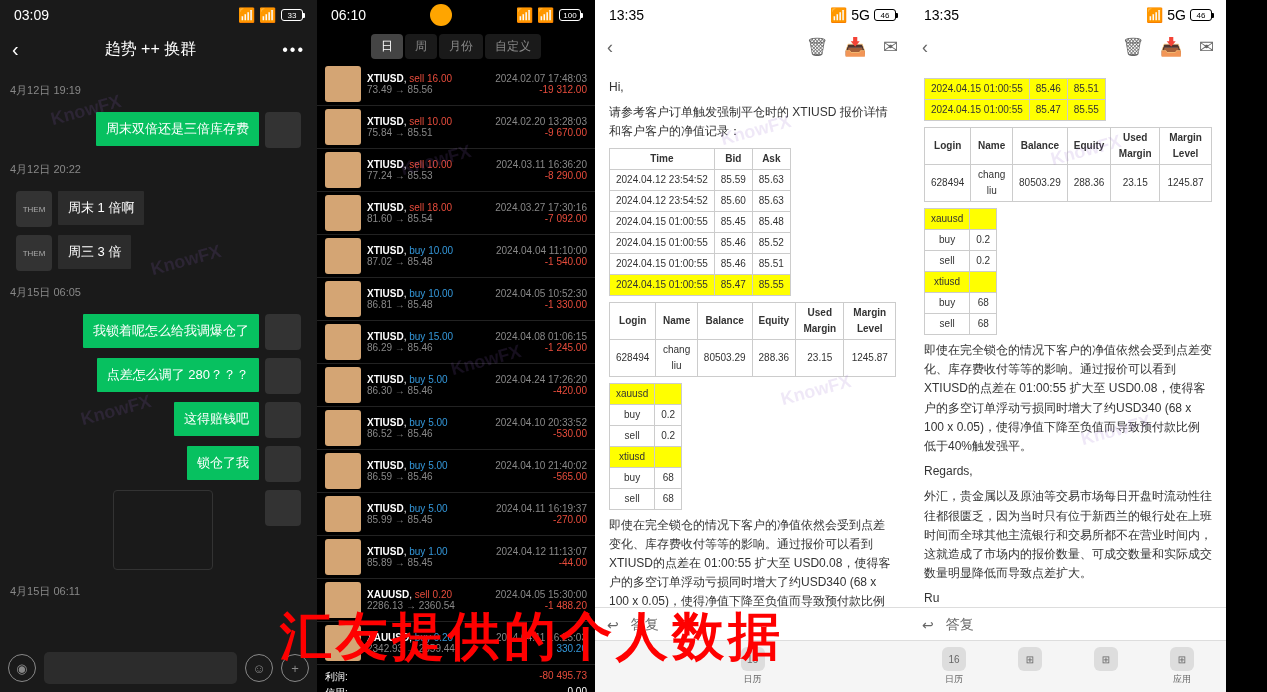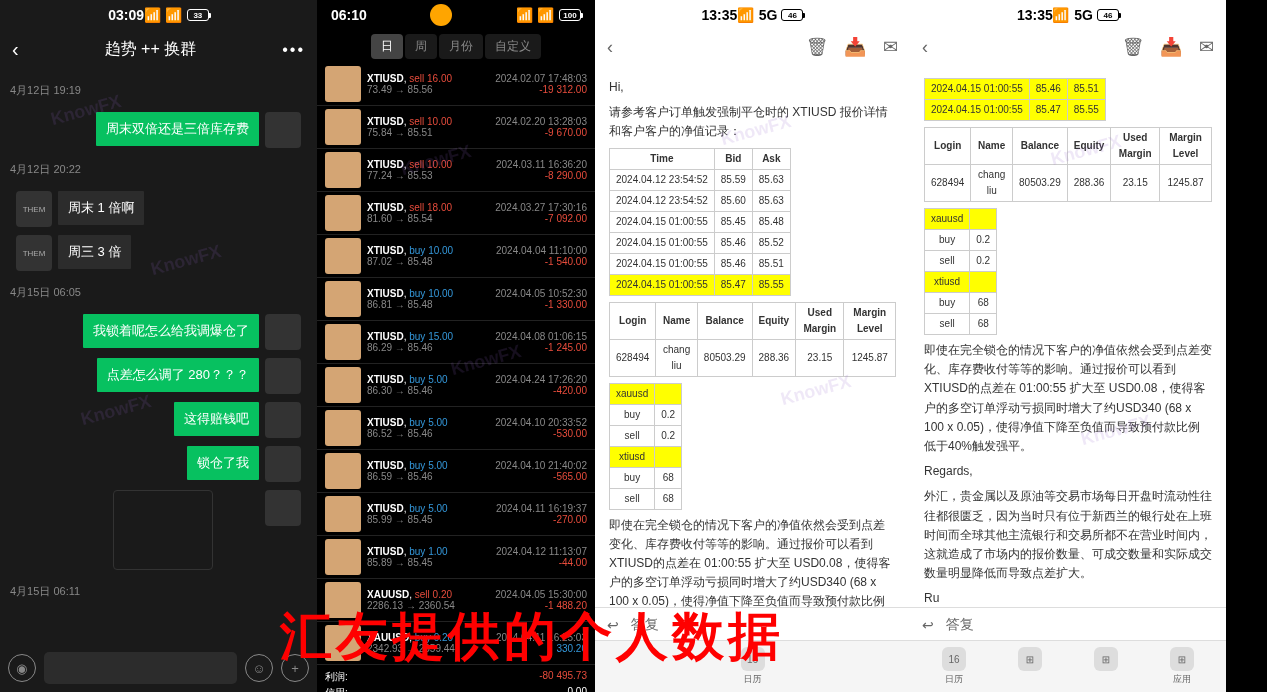--- a/index.html
+++ b/index.html
@@ -2,21 +2,21 @@
 <html><head>
 <meta charset="utf-8">
 <style>
 *{margin:0;padding:0;box-sizing:border-box;font-family:-apple-system,sans-serif}
 body{width:1267px;height:692px;display:flex;background:#000;position:relative;overflow:hidden}
 .panel{height:692px;position:relative;overflow:hidden}
 .p1{width:317px;background:#1a1a1a;color:#fff}
 .p2{width:278px;background:#000;color:#fff}
 .p3{width:315px;background:#fff;color:#000}
 .p4{width:316px;background:#fff;color:#000}
-.statusbar{display:flex;justify-content:center;align-items:center;padding:4px 14px;font-size:14px;font-weight:700;height:30px}
+.statusbar{display:flex;justify-content:space-between;align-items:center;padding:4px 14px;font-size:14px;font-weight:400;height:30px}
 .statusbar .right{display:flex;gap:4px;align-items:center}
 .batt{border:1.5px solid currentColor;border-radius:3px;width:22px;height:12px;position:relative;font-size:8px;display:flex;align-items:center;justify-content:center}
 .batt:after{content:'';position:absolute;right:-3px;top:3px;width:2px;height:5px;background:currentColor;border-radius:0 1px 1px 0}
 .p1 .header{display:flex;align-items:center;justify-content:space-between;padding:8px 12px;font-size:16px}
 .p1 .back{font-size:20px}
 .p1 .dots{font-size:16px;letter-spacing:2px}
 .p1 .chat{padding:0 10px}
 .timestamp{font-size:11px;color:#888;margin:14px 0}
 .msg{display:flex;margin:8px 0;align-items:flex-start}
 .msg.right{justify-content:flex-end}

